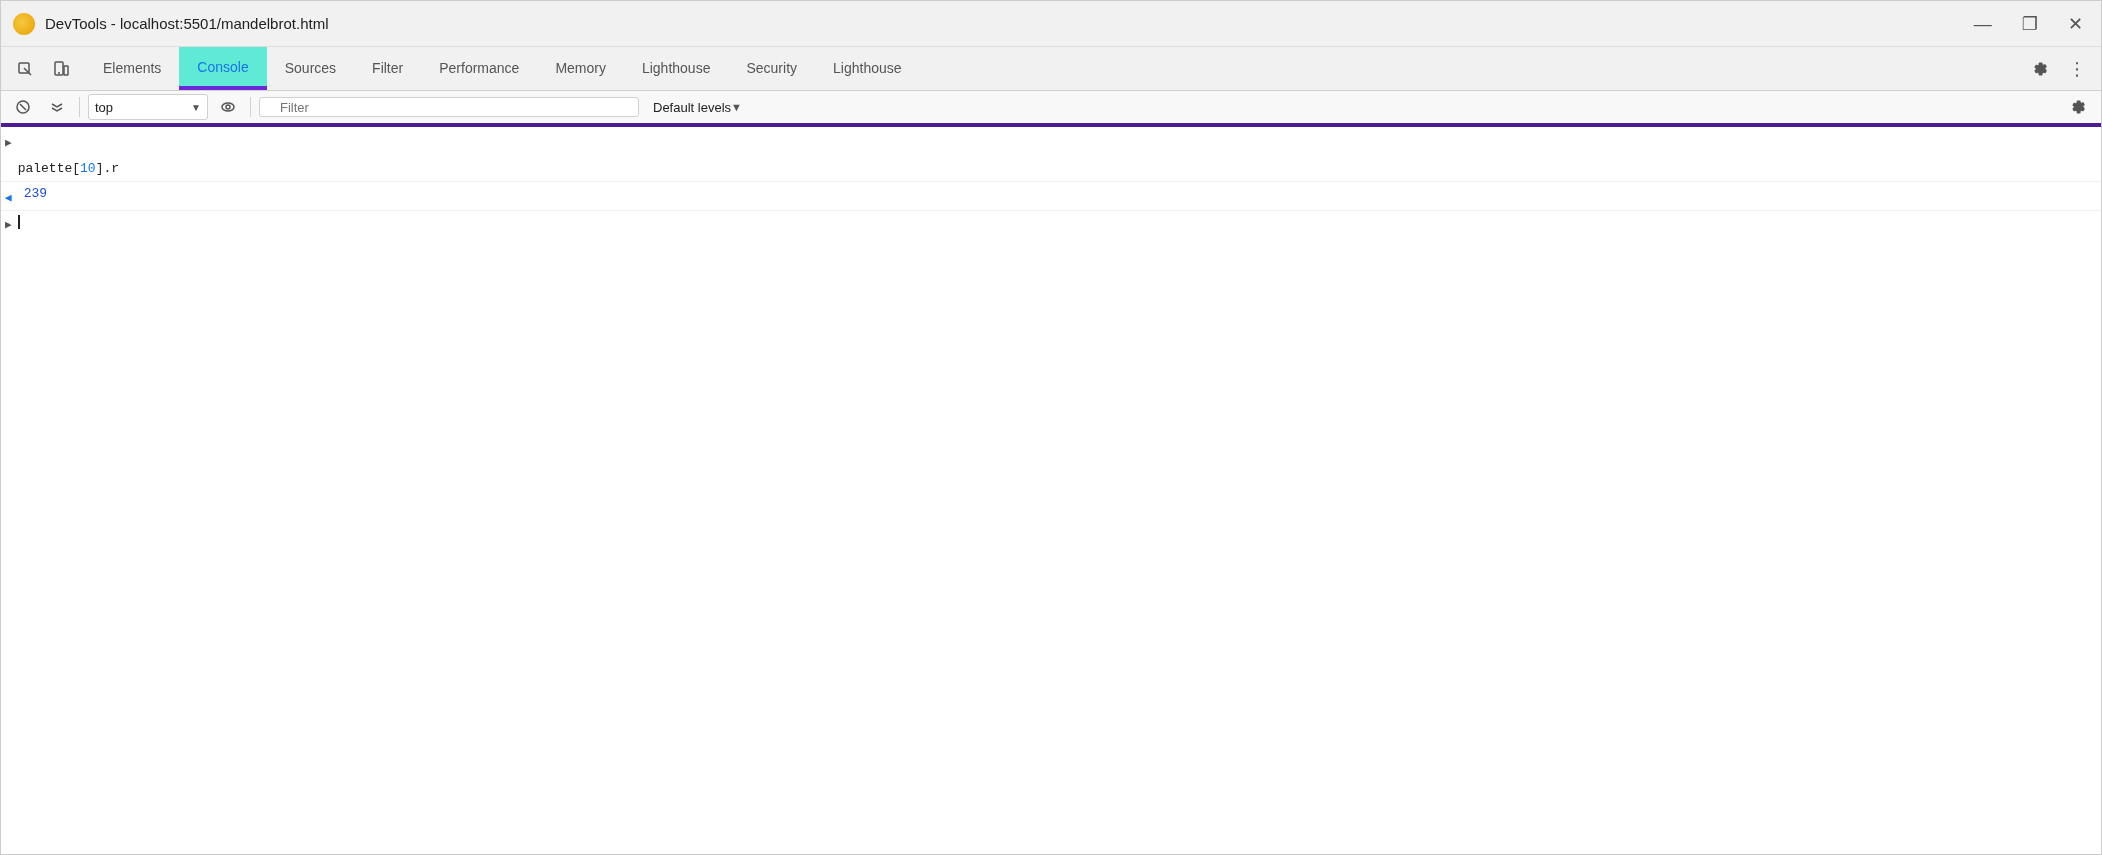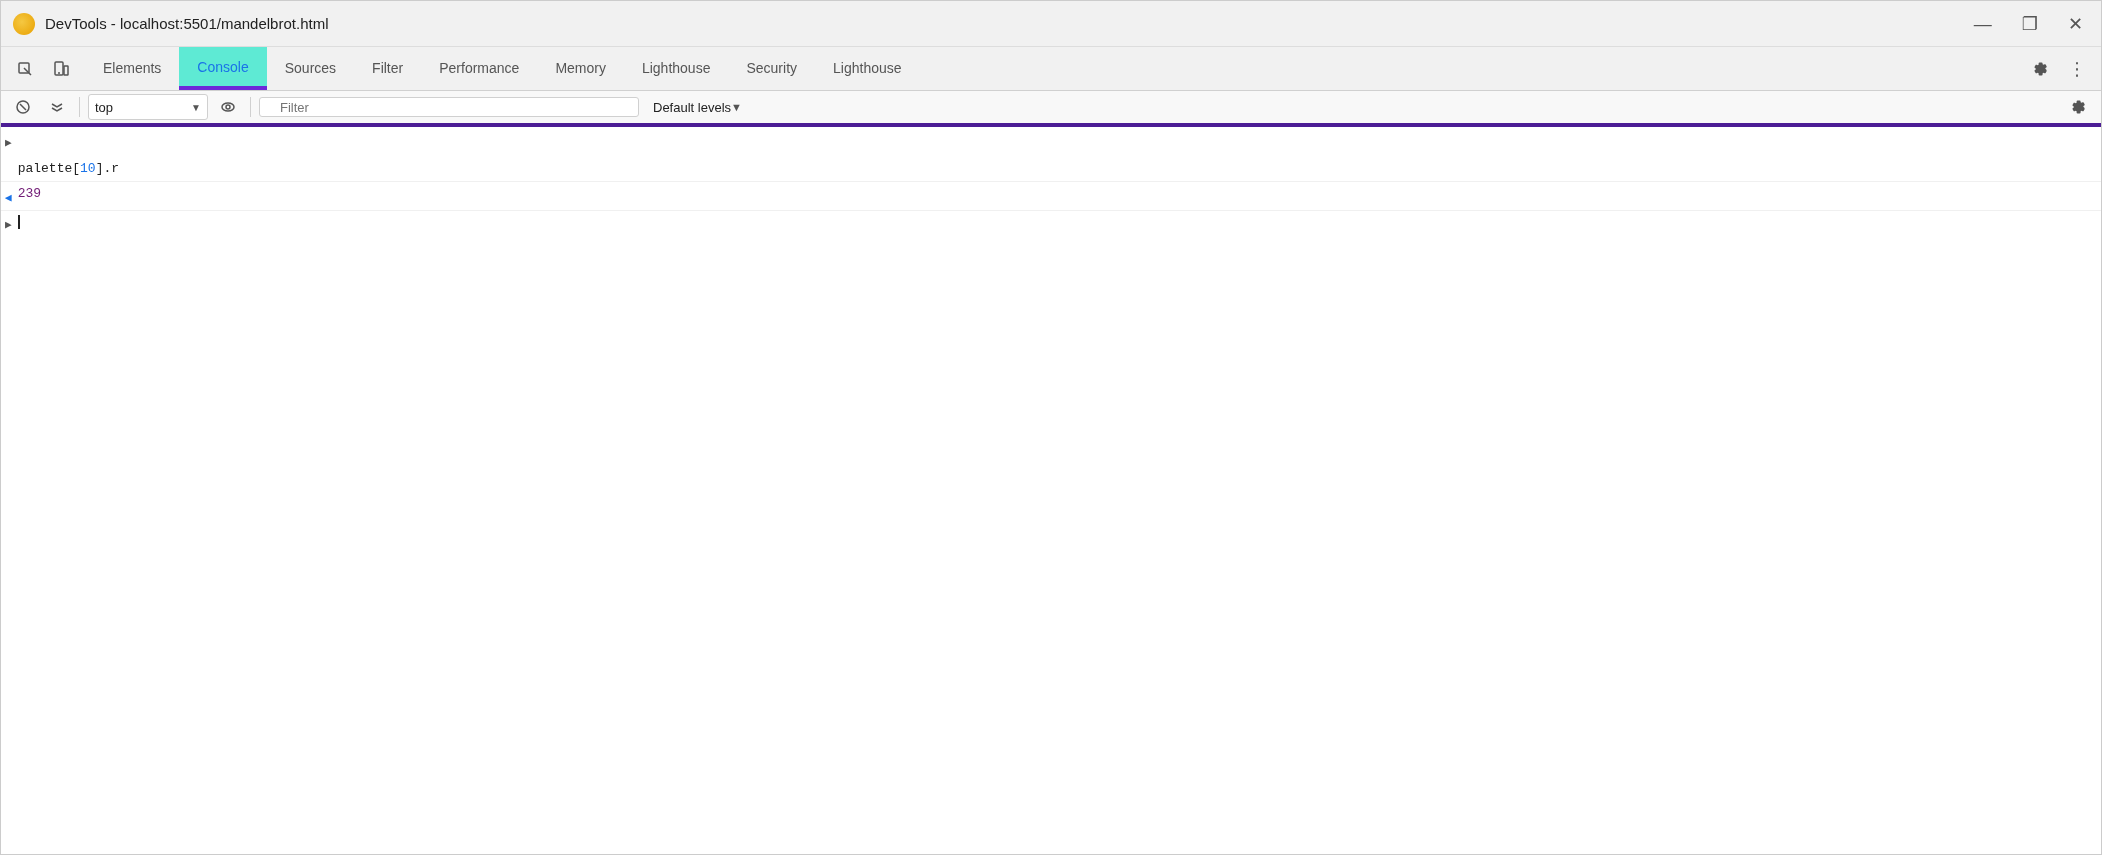--- a/index.html
+++ b/index.html
@@ -260,21 +260,22 @@
     .console-text {
       color: #222;
       margin-top: 30px;
     }
 
     .console-text .blue-bracket {
       color: #1a73e8;
     }
 
     .console-value {
-      color: #701a75;
+      color: #1d4ed8;
+      margin-left: 6px;
     }
 
     .console-input-line {
       display: flex;
       align-items: center;
       padding: 2px 8px 2px 4px;
       min-height: 22px;
     }
 
     .console-input-line .console-arrow {

